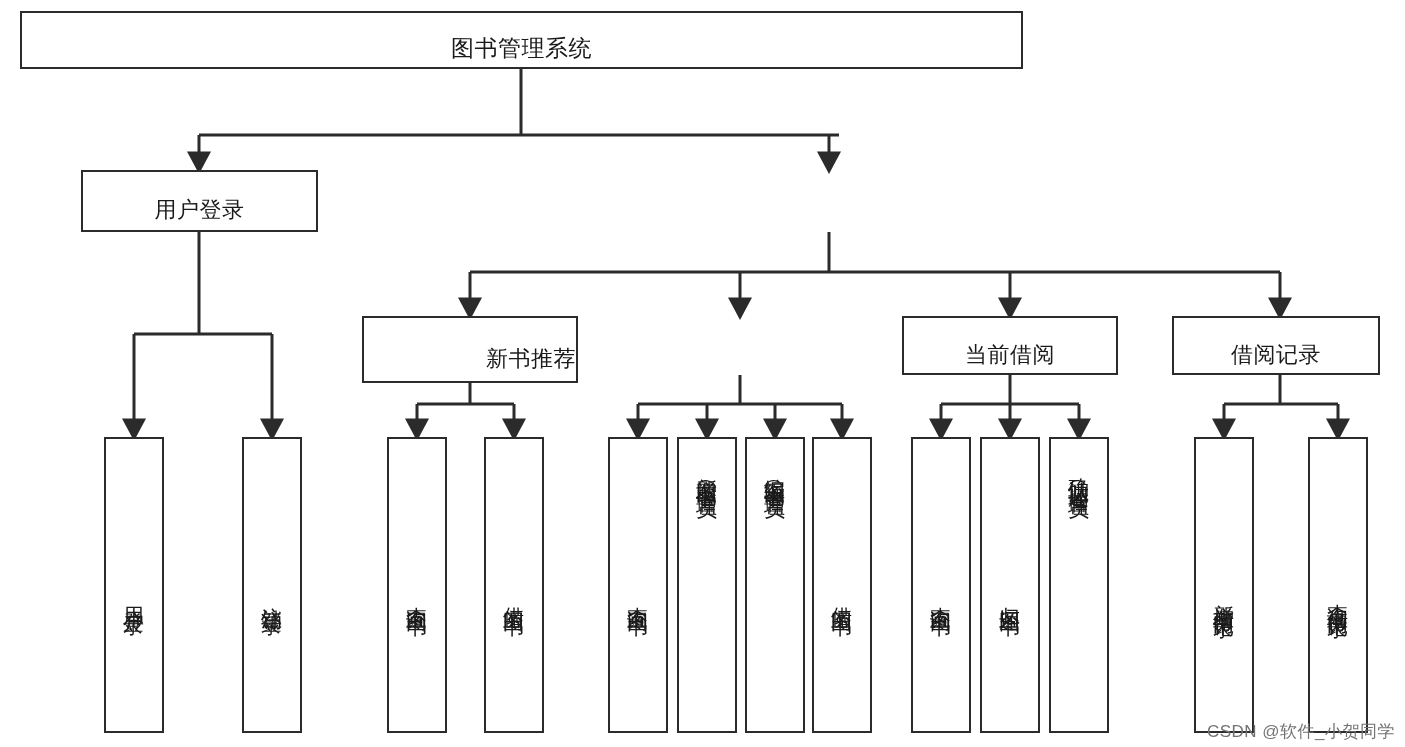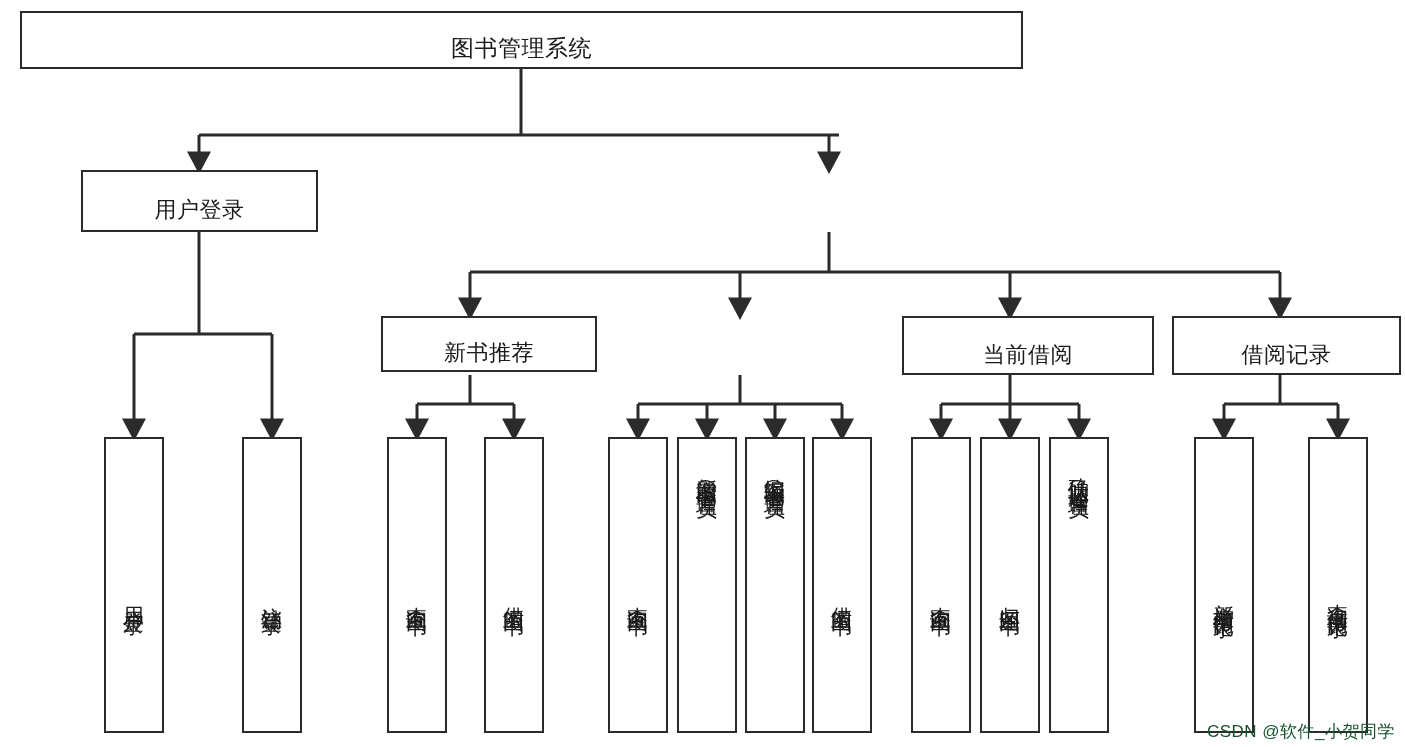--- a/index.html
+++ b/index.html
@@ -63,21 +63,21 @@
     font-size: 21px;
     line-height: 1.0;
     letter-spacing: 3px;
     white-space: nowrap;
   }
   #watermark {
     position: absolute;
     right: 10px;
     bottom: 4px;
     font-size: 17px;
-    color: #14532d;
+    color: #737373;
     white-space: nowrap;
     letter-spacing: 0.5px;
   }
 </style>
 </head>
 <body>
 
 <div id="canvas">
 
   <svg id="edges" viewBox="0 0 1405 747" width="1405" height="747" xmlns="http://www.w3.org/2000/svg">
@@ -131,27 +131,27 @@
   </svg>
 
   <div class="node horiz root" style="left:20px; top:11px; width:1003px; height:58px;">
     <span class="label">图书管理系统</span>
   </div>
 
   <div class="node horiz" style="left:81px; top:170px; width:237px; height:62px;">
     <span class="label">用户登录</span>
   </div>
 
-  <div class="node horiz" style="left:381px; top:316px; width:216px; height:56px;">
+  <div class="node horiz" style="left:362px; top:316px; width:216px; height:67px;justify-content:flex-end;">
     <span class="label">新书推荐</span>
   </div>
-  <div class="node horiz" style="left:902px; top:316px; width:252px; height:59px;">
+  <div class="node horiz" style="left:902px; top:316px; width:216px; height:59px;">
     <span class="label">当前借阅</span>
   </div>
-  <div class="node horiz" style="left:1172px; top:316px; width:229px; height:59px;">
+  <div class="node horiz" style="left:1172px; top:316px; width:208px; height:59px;">
     <span class="label">借阅记录</span>
   </div>
 
   <div class="node vert" style="left:104px; top:437px; width:60px; height:296px;">
     <span class="label">用户登录</span>
   </div>
   <div class="node vert" style="left:242px; top:437px; width:60px; height:296px;">
     <span class="label">注销登录</span>
   </div>
 

